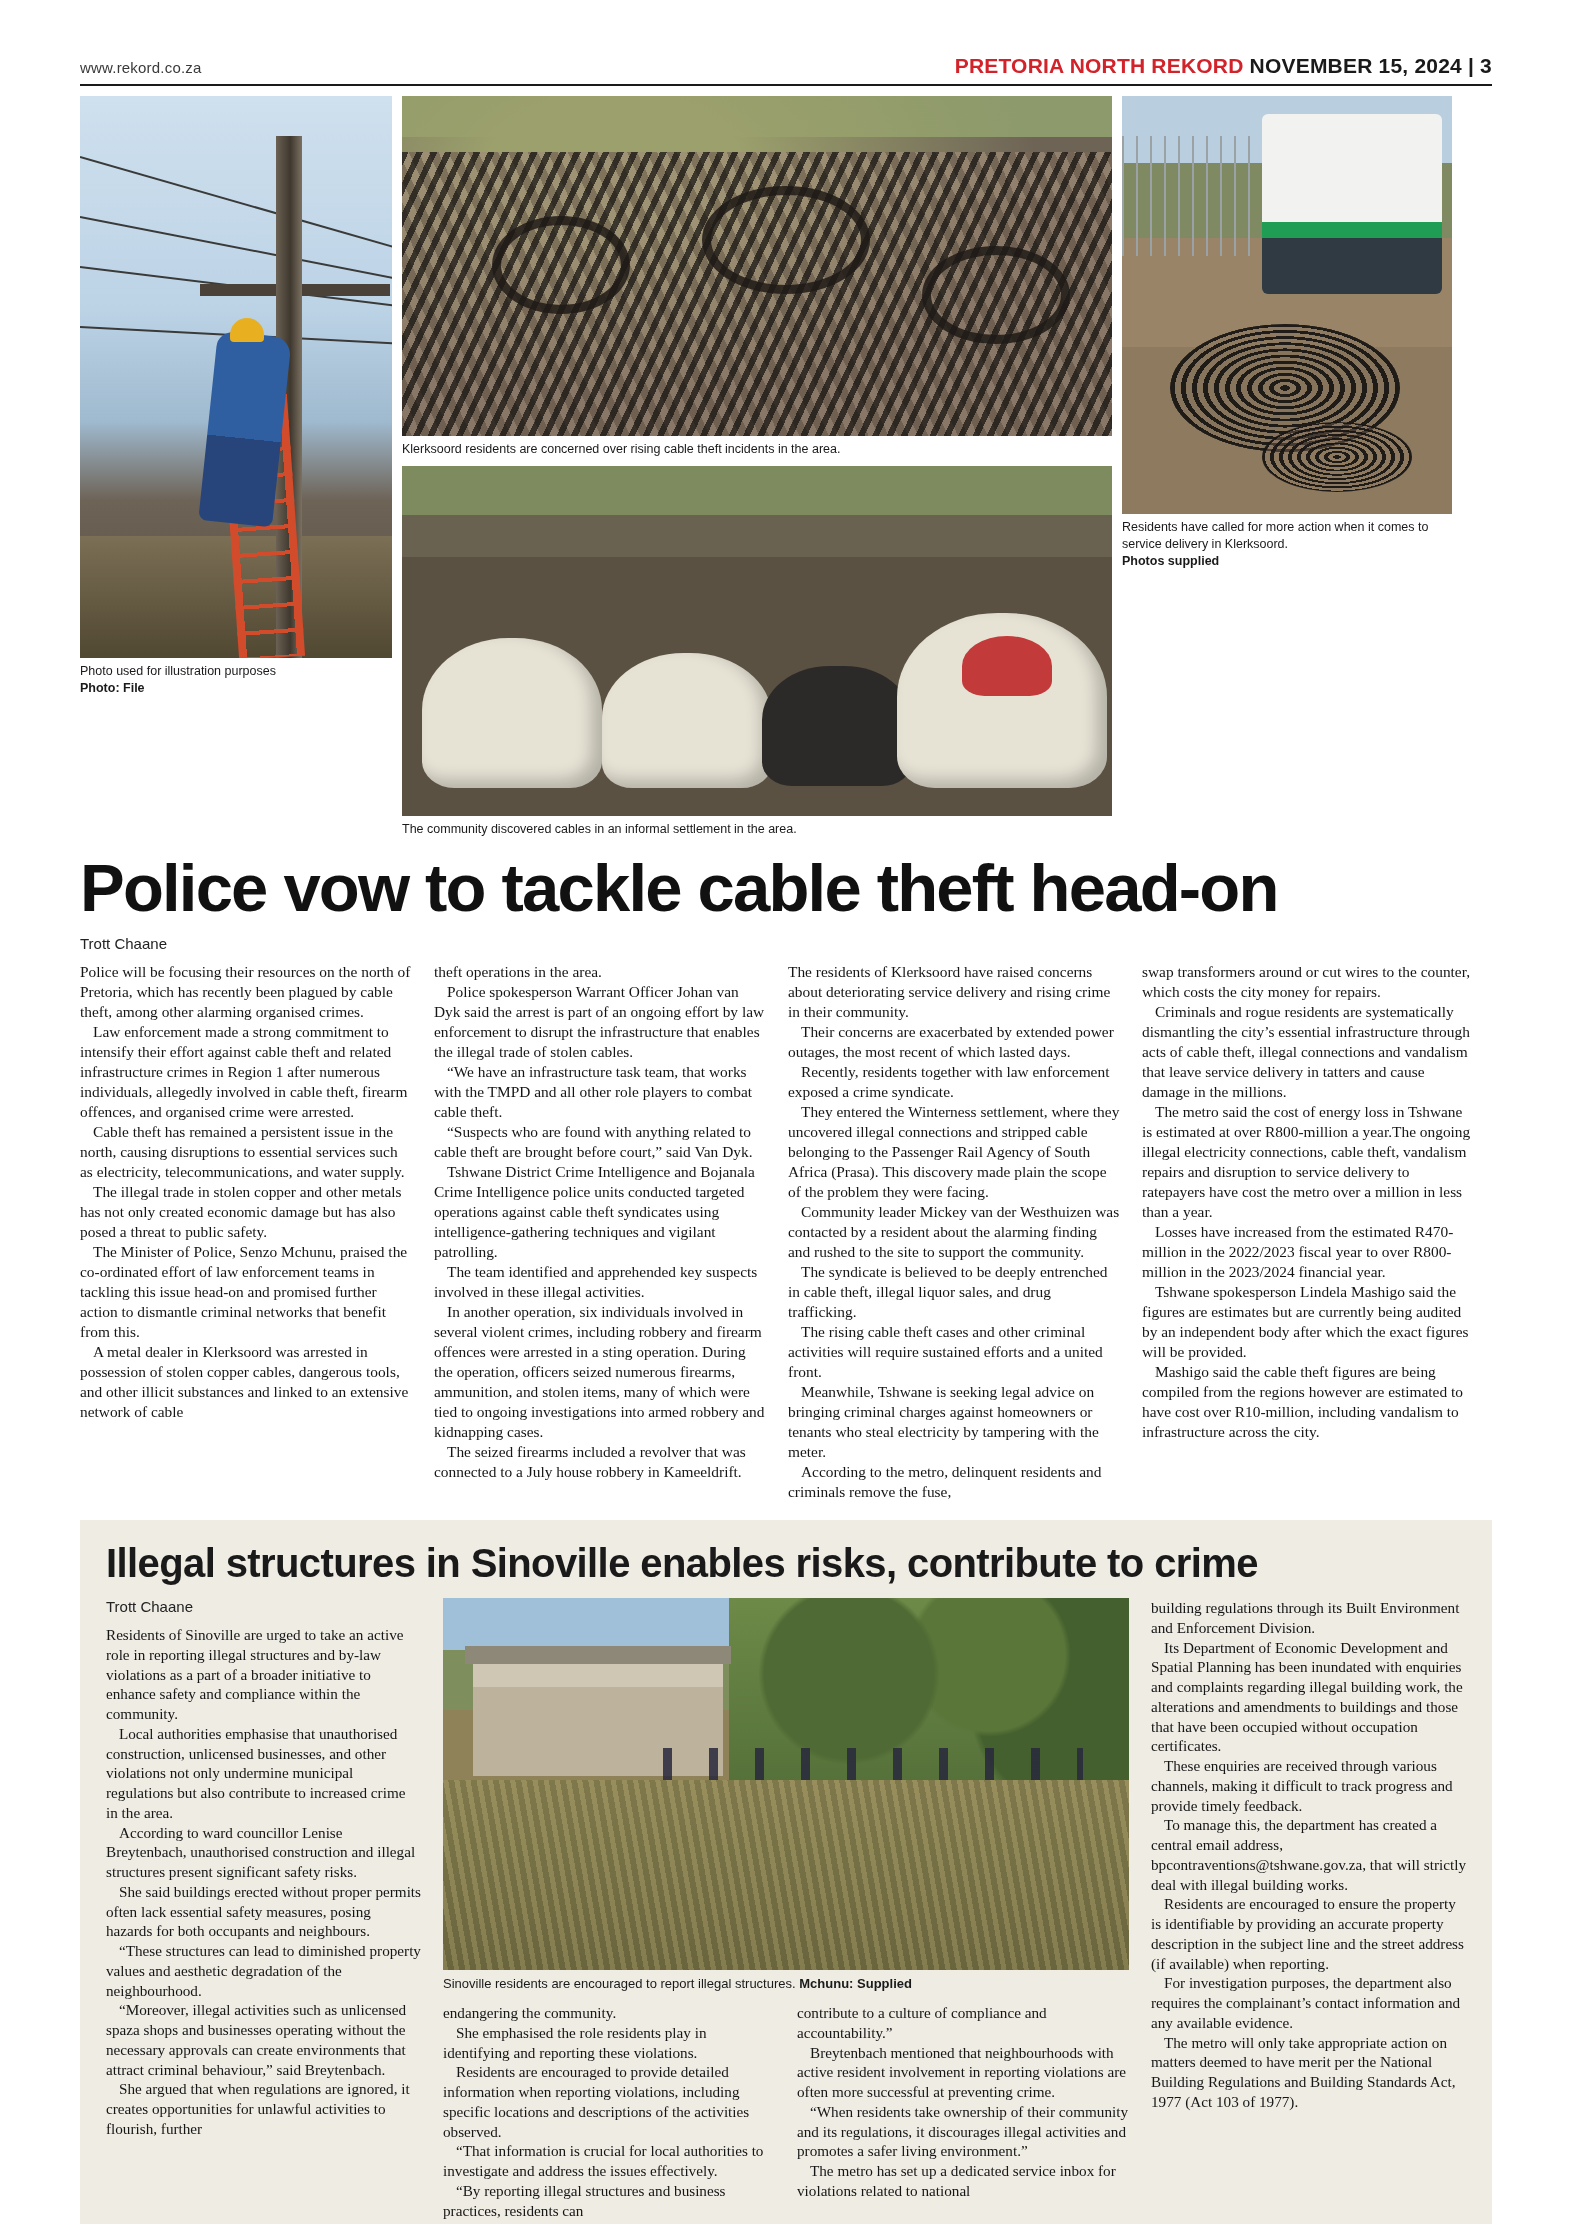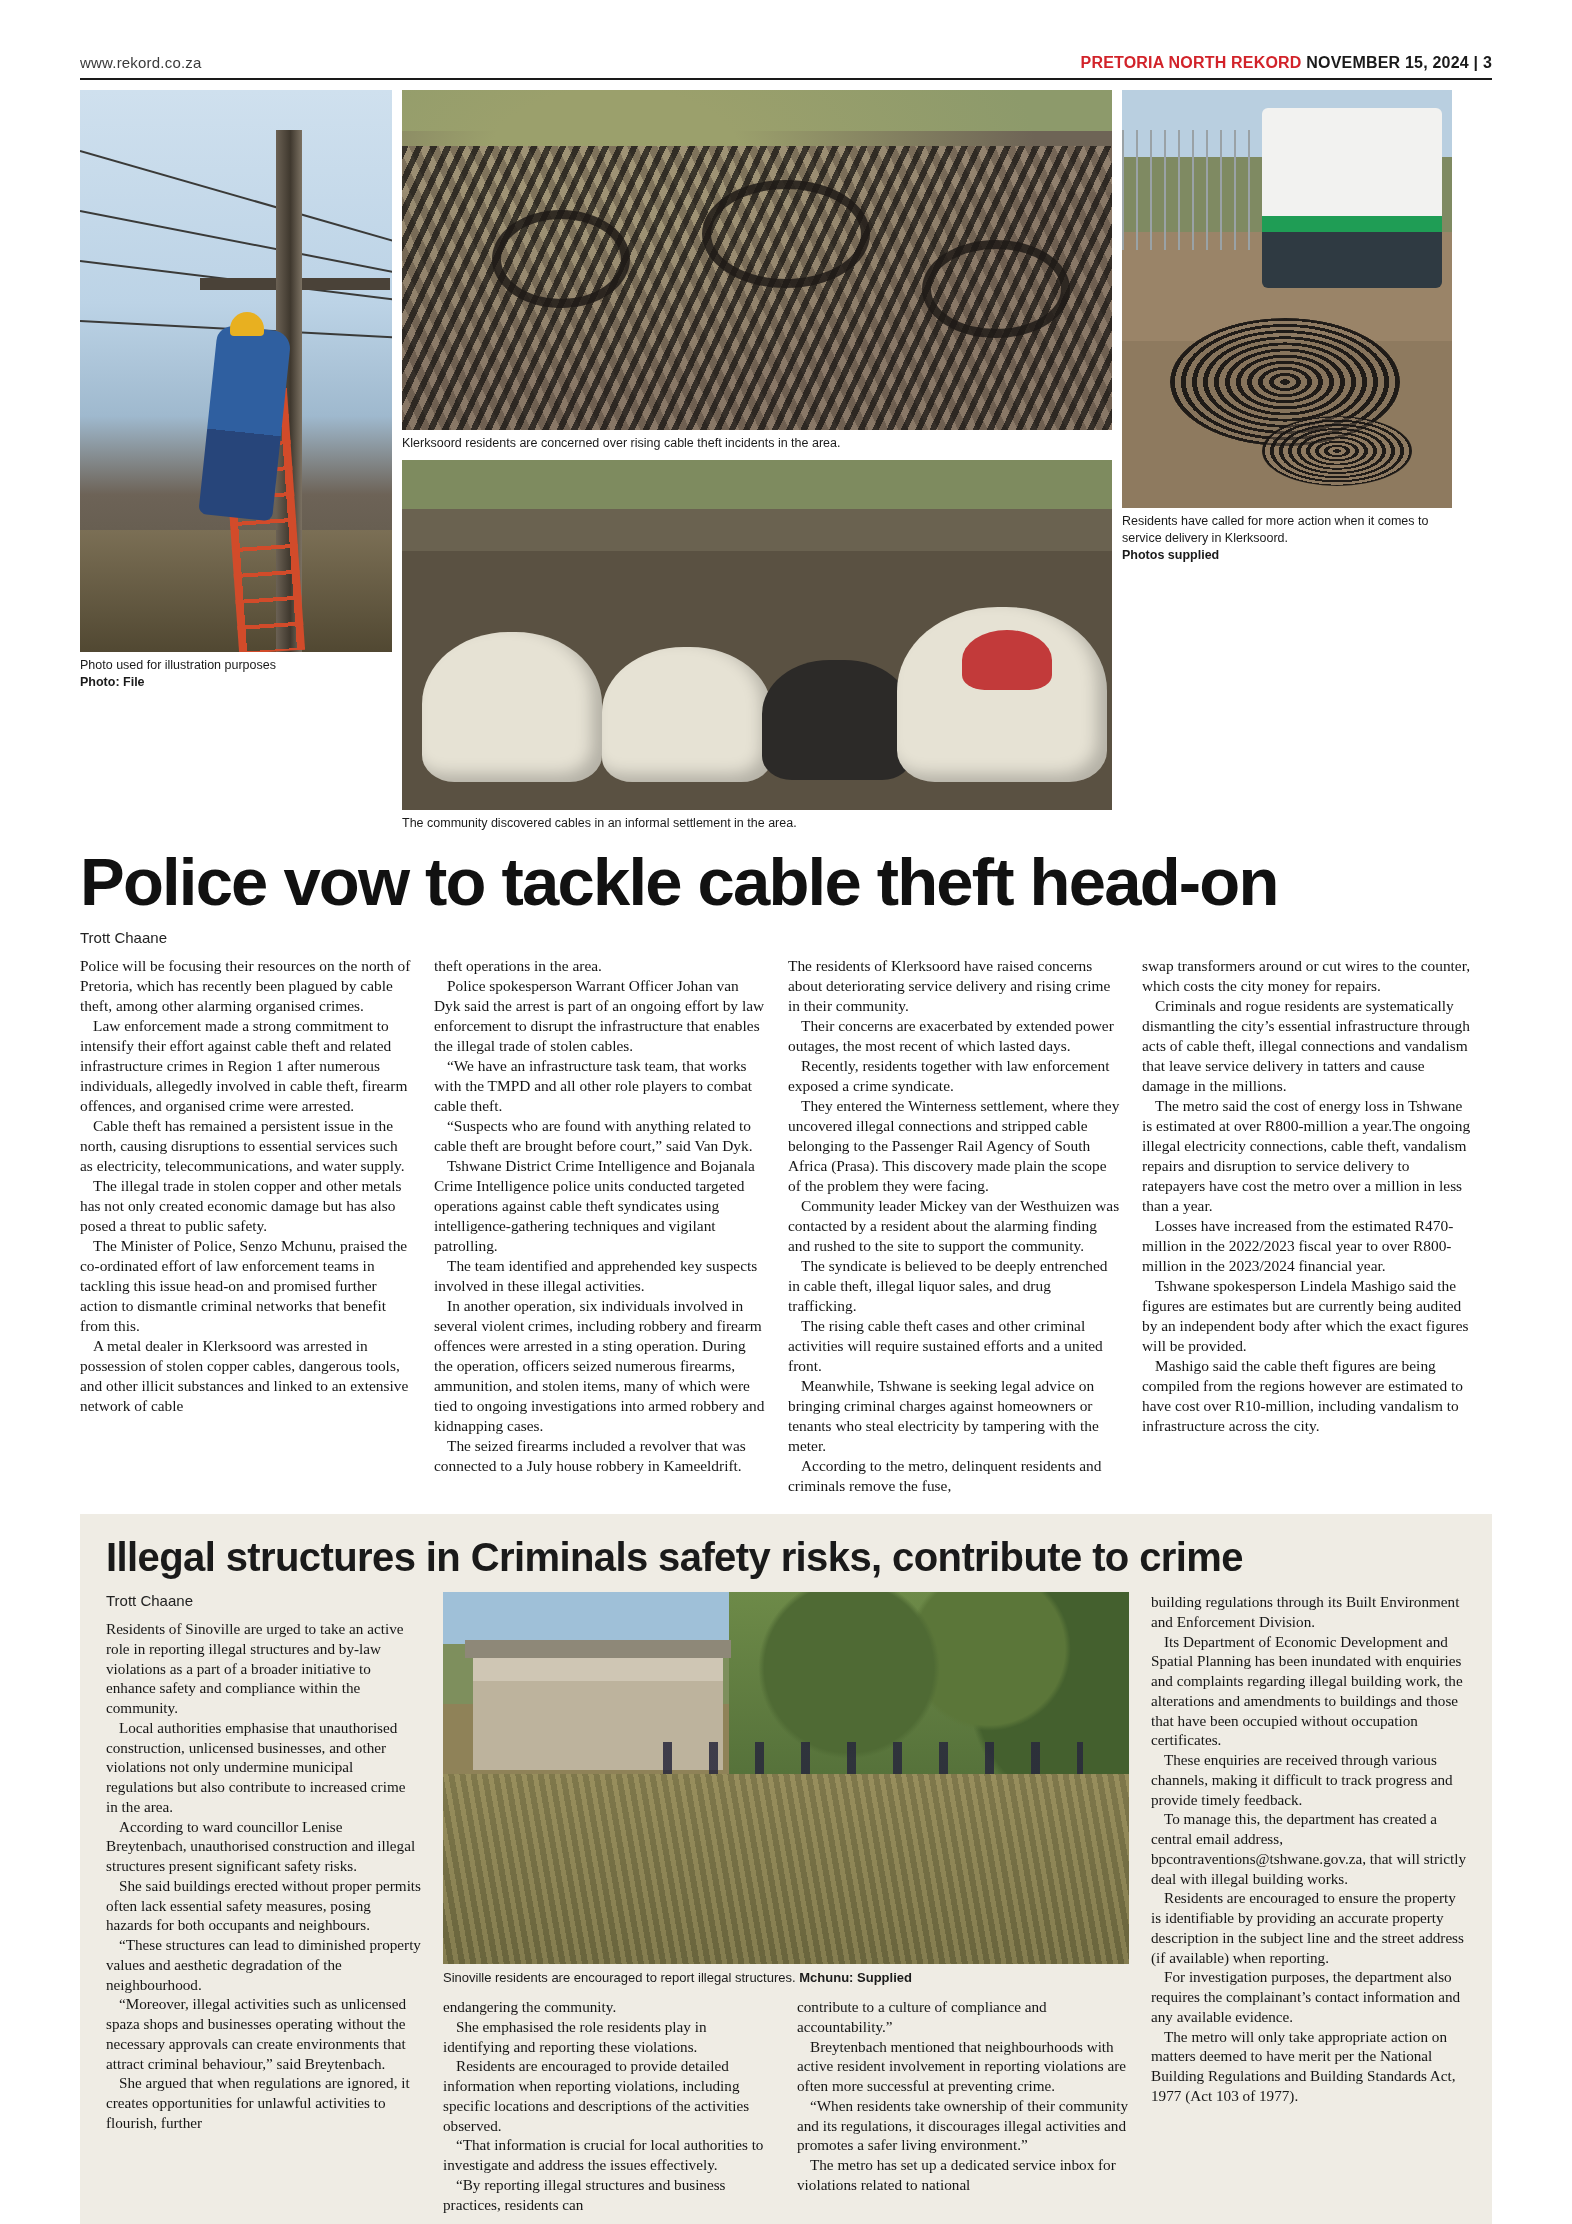--- a/index.html
+++ b/index.html
@@ -32,21 +32,21 @@
     font-family: "Liberation Sans", sans-serif;
     font-size: 15px;
     padding-bottom: 6px;
   }
   .masthead .site {
     color: #3a3a3a;
     letter-spacing: .2px;
   }
   .masthead .right {
     font-weight: bold;
-    font-size: 16px;
+    font-size: 21px;
     color: #1a1a1a;
     letter-spacing: .2px;
   }
   .masthead .right .brand { color: #d2232a; }
   .rule {
     border-top: 2px solid #1a1a1a;
     margin-bottom: 10px;
   }
 
   
@@ -388,21 +388,21 @@
         <p class="first">swap transformers around or cut wires to the counter, which costs the city money for repairs.</p>
         <p>Criminals and rogue residents are systematically dismantling the city’s essential infrastructure through acts of cable theft, illegal connections and vandalism that leave service delivery in tatters and cause damage in the millions.</p>
         <p>The metro said the cost of energy loss in Tshwane is estimated at over R800-million a year.The ongoing illegal electricity connections, cable theft, vandalism repairs and disruption to service delivery to ratepayers have cost the metro over a million in less than a year.</p>
         <p>Losses have increased from the estimated R470-million in the 2022/2023 fiscal year to over R800-million in the 2023/2024 financial year.</p>
         <p>Tshwane spokesperson Lindela Mashigo said the figures are estimates but are currently being audited by an independent body after which the exact figures will be provided.</p>
         <p>Mashigo said the cable theft figures are being compiled from the regions however are estimated to have cost over R10-million, including vandalism to infrastructure across the city.</p>
       </div>
     </div>
 
     <div class="article2">
-      <h2 class="headline2">Illegal structures in Criminals safety risks, contribute to crime</h2>
+      <h2 class="headline2">Illegal structures in Sinoville enables risks, contribute to crime</h2>
 
       <div class="a2grid">
         <div class="a2col">
           <div class="byline">Trott Chaane</div>
           <p class="first">Residents of Sinoville are urged to take an active role in reporting illegal structures and by-law violations as a part of a broader initiative to enhance safety and compliance within the community.</p>
           <p>Local authorities emphasise that unauthorised construction, unlicensed businesses, and other violations not only undermine municipal regulations but also contribute to increased crime in the area.</p>
           <p>According to ward councillor Lenise Breytenbach, unauthorised construction and illegal structures present significant safety risks.</p>
           <p>She said buildings erected without proper permits often lack essential safety measures, posing hazards for both occupants and neighbours.</p>
           <p>“These structures can lead to diminished property values and aesthetic degradation of the neighbourhood.</p>
           <p>“Moreover, illegal activities such as unlicensed spaza shops and businesses operating without the necessary approvals can create environments that attract criminal behaviour,” said Breytenbach.</p>

